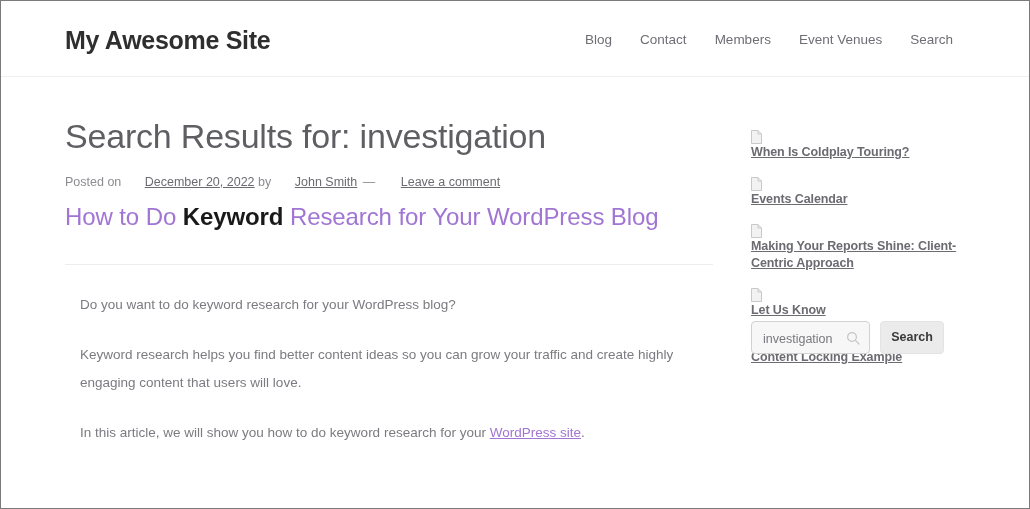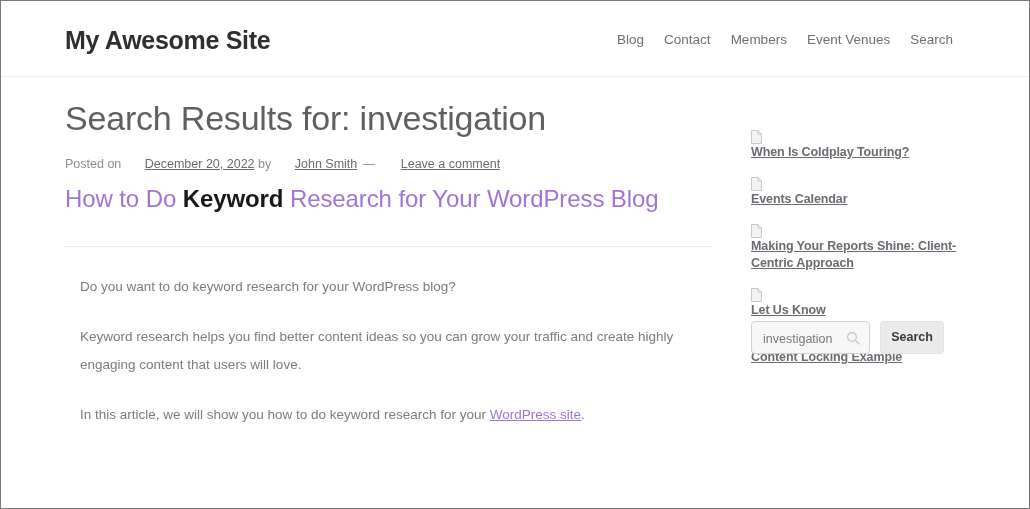--- a/index.html
+++ b/index.html
@@ -47,35 +47,35 @@
     letter-spacing: -0.3px;
     line-height: 30px;
     white-space: nowrap;
   }
   .main-nav {
     position: absolute;
     right: 76px;
     top: 30px;
     display: flex;
     align-items: center;
-    gap: 20px;
+    gap: 28px;
   }
   .nav-item {
     font-size: 13.5px;
     color: #6e6e74;
     text-decoration: none;
     white-space: nowrap;
     line-height: 18px;
   }
 
   
   .content {
     position: absolute;
     left: 64px;
-    top: 96px;
+    top: 114px;
     width: 648px;
   }
   .page-title {
     font-size: 34px;
     font-weight: normal;
     color: #5f5f63;
     line-height: 42px;
     margin: 0;
     letter-spacing: -0.2px;
     white-space: nowrap;

